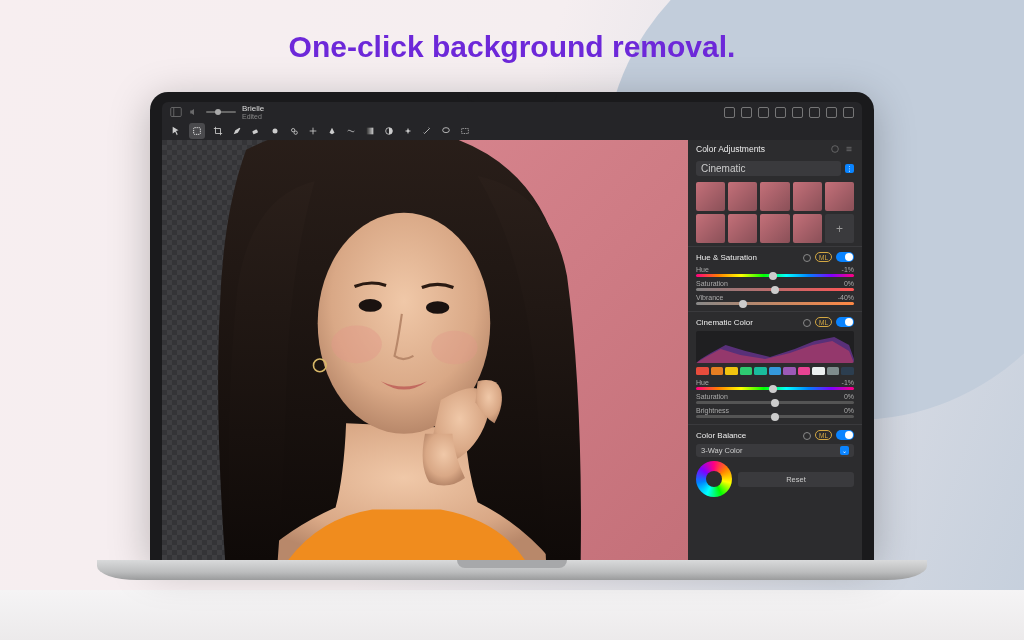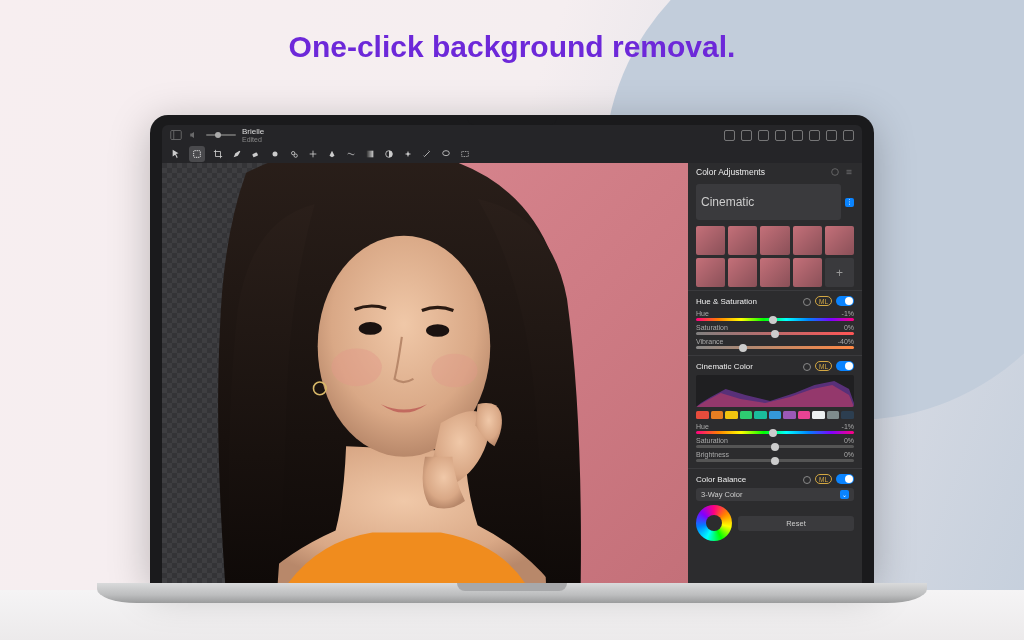--- a/index.html
+++ b/index.html
@@ -21,21 +21,21 @@
   position: absolute;
   top: 30px; left: 0; right: 0;
   text-align: center;
   font-size: 30px;
   font-weight: 600;
   color: #6d28d9;
 }
 .laptop {
   position: absolute;
   left: 50%; transform: translateX(-50%);
-  top: 115px;
+  top: 92px;
   width: 724px;
 }
 .screen-bezel {
   width: 724px; height: 468px;
   background: #1a1a1c;
   border-radius: 18px 18px 0 0;
   padding: 10px 12px 0 12px;
   box-shadow: 0 8px 40px rgba(0,0,0,0.25);
   position: relative;
 }
@@ -168,22 +168,22 @@
 .preset-row {
   display: flex;
   align-items: center;
   padding: 3px 8px;
   gap: 4px;
 }
 .preset-label {
   flex: 1;
   background: #3a3a3d;
   border-radius: 3px;
-  padding: 11px 5px;
-  font-size: 12px;
+  padding: 2px 5px;
+  font-size: 10px;
 }
 .preset-dots { width: 9px; height: 9px; background: #0a84ff; border-radius: 2px; display:flex; align-items:center; justify-content:center; color:#fff; font-size:7px; }
 .thumbs {
   display: grid;
   grid-template-columns: repeat(5, 1fr);
   gap: 3px;
   padding: 3px 8px;
 }
 .thumb {
   aspect-ratio: 1;

